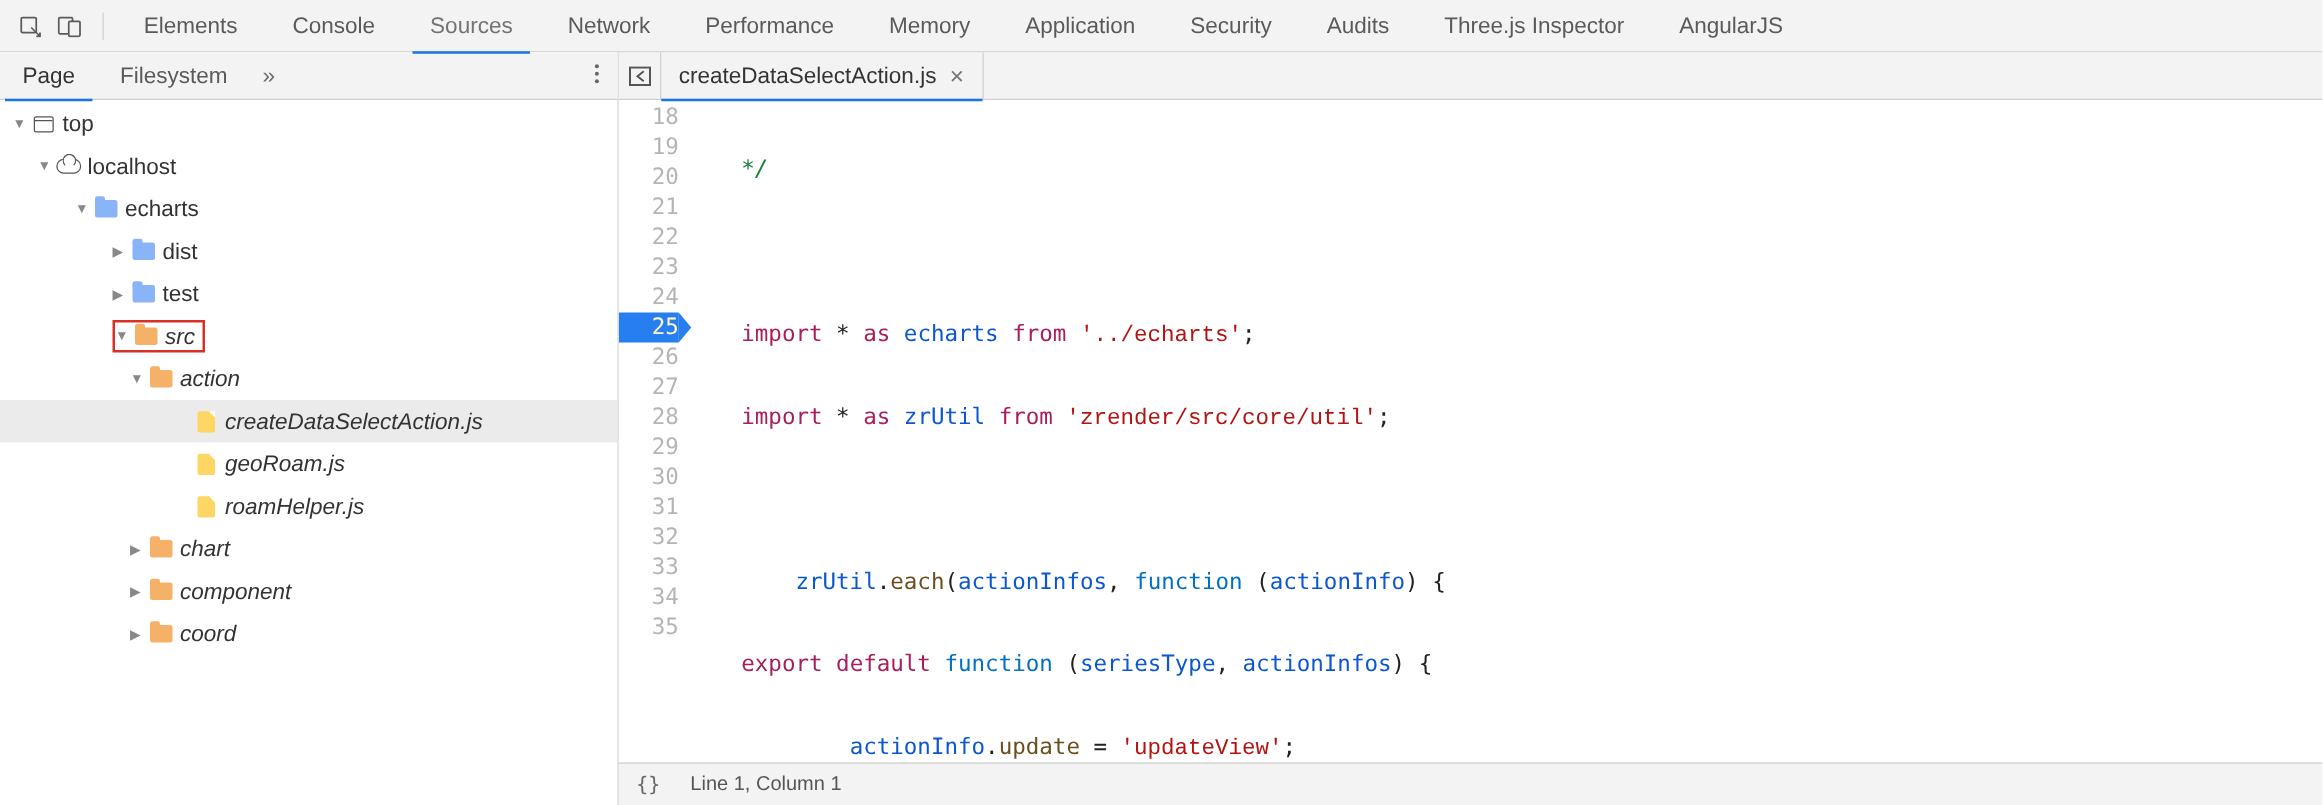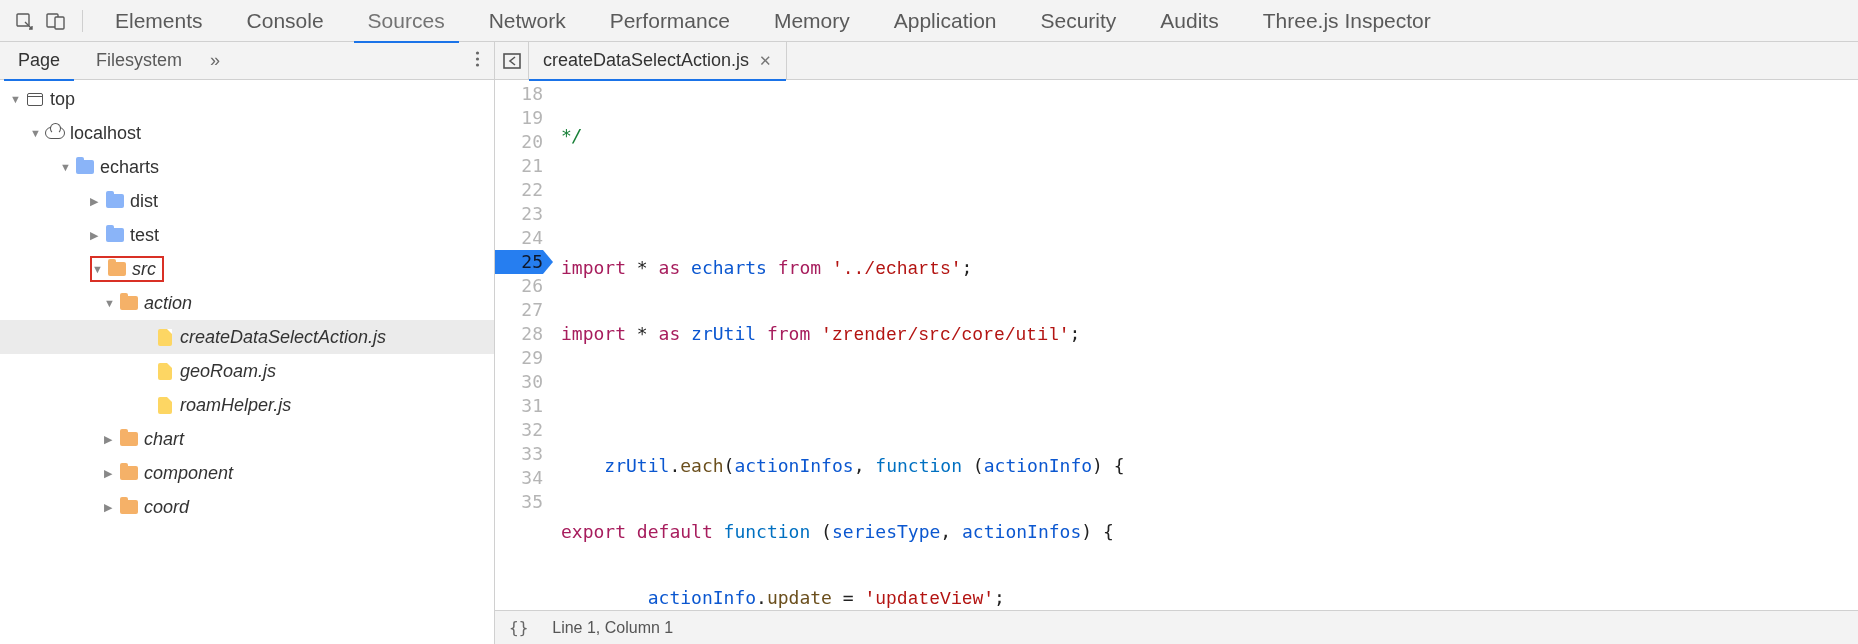--- a/index.html
+++ b/index.html
@@ -35,21 +35,21 @@
     width: 1px;
     height: 22px;
     background: #cfcfcf;
     margin: 0 10px;
   }
   .tabs-bar .tab {
     padding: 0 22px;
     height: 42px;
     display: flex;
     align-items: center;
-    font-size: 21px;
+    font-size: 18px;
     color: #5a5a5a;
     cursor: default;
     position: relative;
   }
   .tabs-bar .tab.active {
     color: #737373;
   }
   .tabs-bar .tab.active::after {
     content: "";
     position: absolute;
@@ -167,33 +167,34 @@
     display: flex; align-items: center; height: 38px; padding: 0 14px; font-size: 18px; color:#333; position: relative; border-right:1px solid #d0d0d0;
   }
   .editor-tabbar .file-tab.active::after { content:""; position:absolute; left:0; right:0; bottom:-1px; height:2px; background:#1a73e8; }
   .editor-tabbar .file-tab .close { margin-left: 10px; color:#777; font-size: 15px; cursor: default; }
 
   .code-area {
     flex: 1;
     display: flex;
     overflow: hidden;
     background: #fff;
+    gap: 32px;
   }
   .gutter {
     width: 56px;
     text-align: right;
     padding: 2px 8px 0 0;
     font-family: Menlo, Consolas, monospace;
     font-size: 18px;
     color: #b5b5b5;
     user-select: none;
     background: #fff;
   }
   .gutter .ln { height: 24px; line-height: 24px; position: relative; }
-  .gutter .ln.bp { background: #267ef0; color: #0f172a; }
+  .gutter .ln.bp { background: #267ef0; color: #fef9c3; }
   .gutter .ln.bp::after {
     content:""; position:absolute; right:-10px; top:0; width:0; height:0;
     border-top: 12px solid transparent; border-bottom: 12px solid transparent; border-left: 10px solid #267ef0;
   }
   .code {
     flex:1;
     padding: 2px 0 0 10px;
     font-family: Menlo, Consolas, monospace;
     font-size: 18px;
     white-space: pre;
@@ -260,20 +261,23 @@
       <span>Application</span>
     </div>
   <div class="tab">
       <span>Security</span>
     </div>
   <div class="tab">
       <span>Audits</span>
     </div>
   <div class="tab">
       <span>Three.js Inspector</span>
+    </div>
+  <div class="tab">
+      <span>AngularJS</span>
     </div>
 </div>
 
 <div class="main">
 
   <div class="navigator">
     <div class="nav-sub-tabs">
       <div class="sub-tab active">
           <span>Page</span>
         </div>

